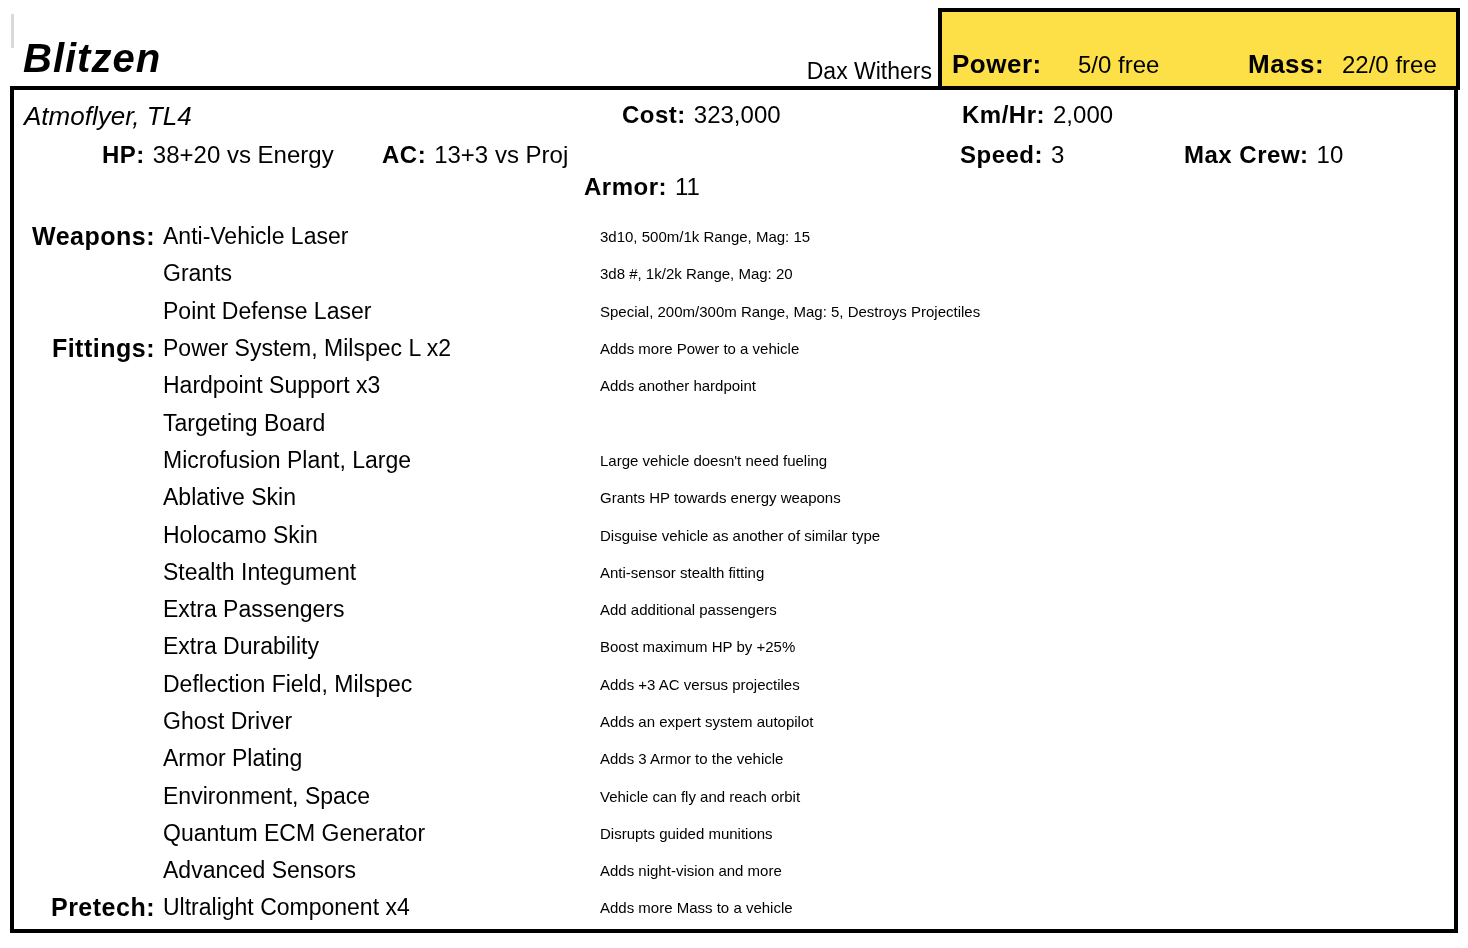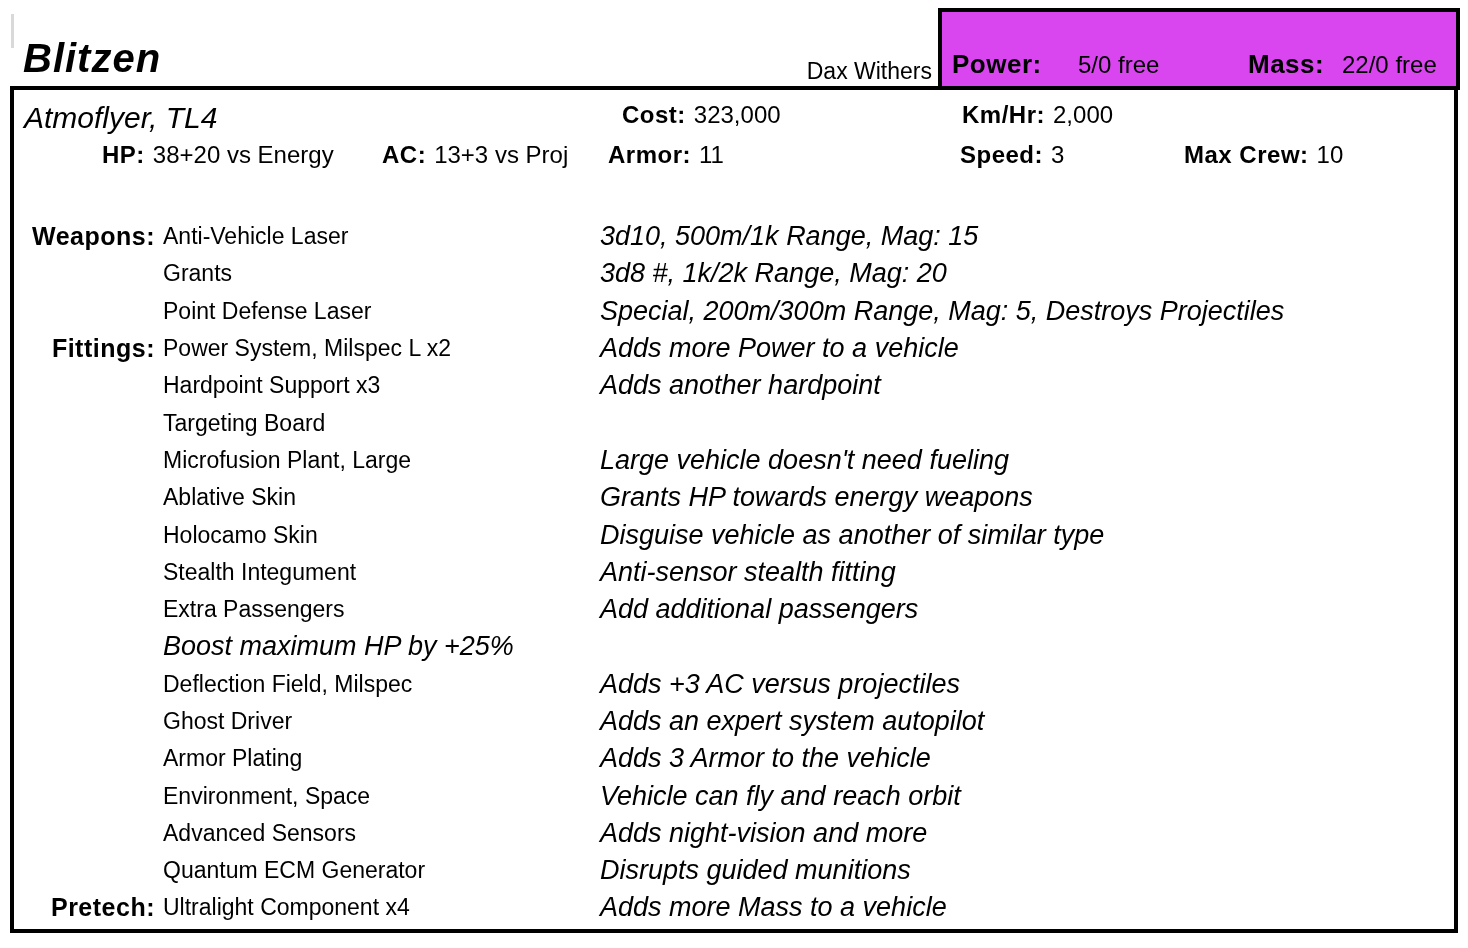--- a/index.html
+++ b/index.html
@@ -9,54 +9,54 @@
 
   .cursor-mark { position:absolute; left:11px; top:14px; width:3px; height:34px; background:#d9d9d9; }
 
   .title { position:absolute; left:23px; top:36px; font-size:40px; font-weight:bold;
            font-style:italic; letter-spacing:1px; }
 
   .author { position:absolute; left:740px; top:58px; width:192px; text-align:right;
             font-size:23px; }
 
   .power-box { position:absolute; left:938px; top:8px; width:522px; height:82px;
-               border:4px solid #000; background:#d946ef; }
+               border:4px solid #000; background:#fde047; }
   .power-box .lbl { position:absolute; bottom:6px; font-weight:bold; font-size:26px; letter-spacing:0.5px; }
   .power-box .val { position:absolute; bottom:7px; font-size:24px; }
   .pb-power-label { left:10px; }
   .pb-power-value { left:136px; }
   .pb-mass-label  { left:306px; }
   .pb-mass-value  { left:400px; }
 
   .main-box { position:absolute; left:10px; top:86px; width:1448px; height:847px;
               border:4px solid #000; background:#fff; }
 
   .stat-label { font-weight:bold; font-size:24px; letter-spacing:0.5px;text-align:center; }
   .stat-value { font-size:24px; }
   .abs { position:absolute; white-space:nowrap; }
 
   .row1 { top:11px; }
   .row2 { top:51px; }
-  .vehicle-type { left:10px; font-style:italic; font-size:30px; }
+  .vehicle-type { left:10px; font-style:italic; font-size:26px; }
   .cost-group   { left:608px; }
   .kmhr-group   { left:948px; }
   .hp-group     { left:88px; }
   .ac-group     { left:368px; }
-  .armor-group  { left:594px; }
+  .armor-group  { left:570px;margin-top:32px; }
   .speed-group  { left:946px; }
   .crew-group   { left:1170px; }
   .gap { display:inline-block; width:8px; }
 
   .list { position:absolute; left:0; top:128px; width:1440px; }
   .list-row { display:grid; grid-template-columns:141px 429px auto; column-gap:8px;
               height:37.3px; align-items:center; }
   .sec-label { text-align:right; font-weight:bold; font-size:25px; letter-spacing:0.5px;
                white-space:nowrap; }
   .item-name { font-size:23px; white-space:nowrap; }
-  .item-desc { font-size:27px; white-space:nowrap;font-style:italic; }
+  .item-desc { font-size:15px; white-space:nowrap; }
 </style>
 </head>
 <body>
 
 <div class="page">
 
   <div class="cursor-mark"></div>
 
   <div class="title">Blitzen</div>
 
@@ -137,20 +137,21 @@
           <span class="item-name">Stealth Integument</span>
           <span class="item-desc">Anti-sensor stealth fitting</span>
         </div>
       <div class="list-row">
           <span class="sec-label"></span>
           <span class="item-name">Extra Passengers</span>
           <span class="item-desc">Add additional passengers</span>
         </div>
       <div class="list-row">
           <span class="sec-label"></span>
+          <span class="item-name">Extra Durability</span>
           <span class="item-desc">Boost maximum HP by +25%</span>
         </div>
       <div class="list-row">
           <span class="sec-label"></span>
           <span class="item-name">Deflection Field, Milspec</span>
           <span class="item-desc">Adds +3 AC versus projectiles</span>
         </div>
       <div class="list-row">
           <span class="sec-label"></span>
           <span class="item-name">Ghost Driver</span>
@@ -161,27 +162,27 @@
           <span class="item-name">Armor Plating</span>
           <span class="item-desc">Adds 3 Armor to the vehicle</span>
         </div>
       <div class="list-row">
           <span class="sec-label"></span>
           <span class="item-name">Environment, Space</span>
           <span class="item-desc">Vehicle can fly and reach orbit</span>
         </div>
       <div class="list-row">
           <span class="sec-label"></span>
-          <span class="item-name">Advanced Sensors</span>
-          <span class="item-desc">Adds night-vision and more</span>
+          <span class="item-name">Quantum ECM Generator</span>
+          <span class="item-desc">Disrupts guided munitions</span>
         </div>
       <div class="list-row">
           <span class="sec-label"></span>
-          <span class="item-name">Quantum ECM Generator</span>
-          <span class="item-desc">Disrupts guided munitions</span>
+          <span class="item-name">Advanced Sensors</span>
+          <span class="item-desc">Adds night-vision and more</span>
         </div>
       <div class="list-row">
           <span class="sec-label">Pretech:</span>
           <span class="item-name">Ultralight Component x4</span>
           <span class="item-desc">Adds more Mass to a vehicle</span>
         </div>
     </div>
 
   </div>
 

